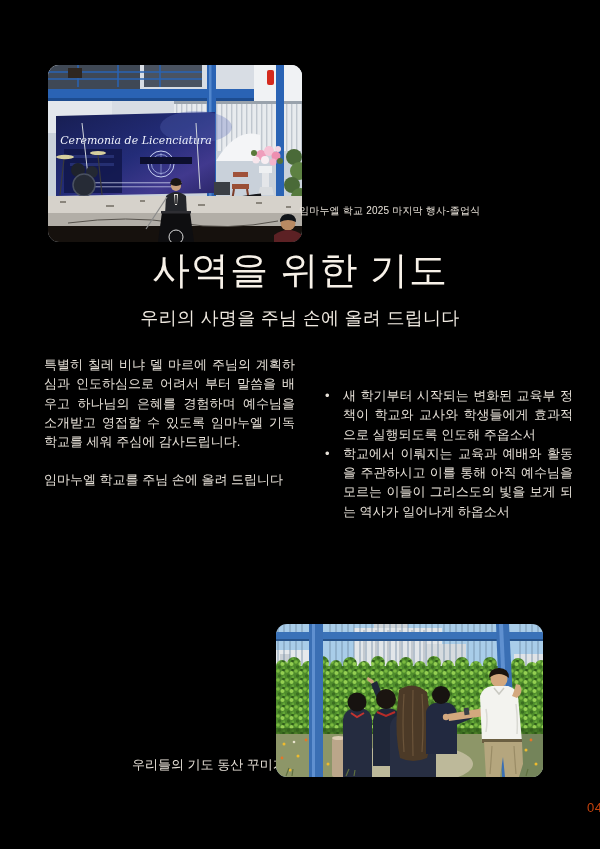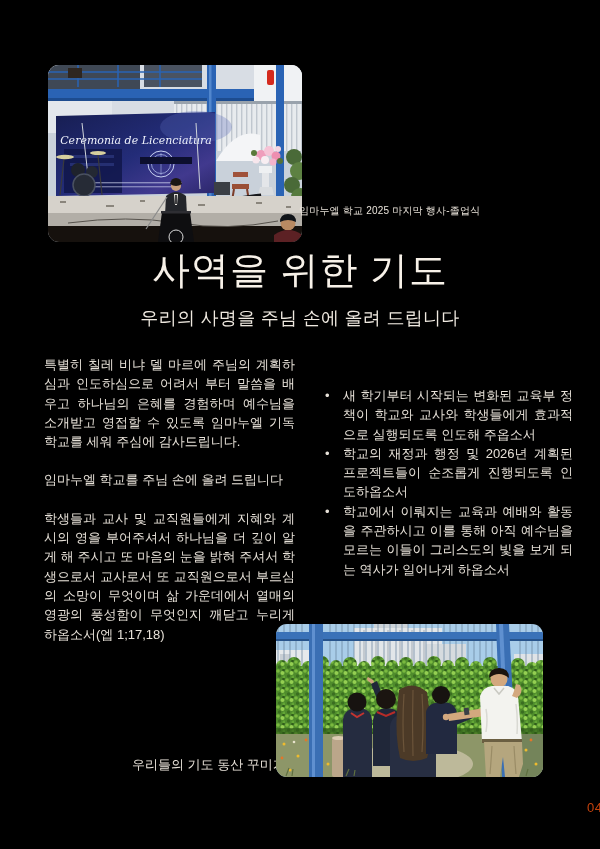--- a/index.html
+++ b/index.html
@@ -164,26 +164,24 @@
   </figure>
 
   <div class="abs caption1">임마누엘 학교 2025 마지막 행사-졸업식</div>
 
   <h1 class="abs title">사역을 위한 기도</h1>
   <div class="abs subtitle">우리의 사명을 주님 손에 올려 드립니다</div>
 
   <div class="abs col col-left">
     <p>특별히 칠레 비냐 델 마르에 주님의 계획하심과 인도하심으로 어려서 부터 말씀을 배우고 하나님의 은혜를 경험하며 예수님을 소개받고 영접할 수 있도록 임마누엘 기독학교를 세워 주심에 감사드립니다.</p>
     <p>임마누엘 학교를 주님 손에 올려 드립니다</p>
-    <p>학생들과 교사 및 교직원들에게 지혜와 계시의 영을 부어주셔서 하나님을 더 깊이 알게 해 주시고 또 마음의 눈을 밝혀 주셔서 학생으로서 교사로서 또 교직원으로서 부르심의 소망이 무엇이며 삶 가운데에서 열매의 영광의 풍성함이 무엇인지 깨닫고 누리게 하옵소서(엡 1;17,18)</p>
   </div>
 
   <ul class="abs col col-right">
     <li>새 학기부터 시작되는 변화된 교육부 정책이 학교와 교사와 학생들에게 효과적으로 실행되도록 인도해 주옵소서</li>
-    <li>학교의 재정과 행정 및 2026년 계획된 프로젝트들이 순조롭게 진행되도록 인도하옵소서</li>
     <li>학교에서 이뤄지는 교육과 예배와 활동을 주관하시고 이를 통해 아직 예수님을 모르는 이들이 그리스도의 빛을 보게 되는 역사가 일어나게 하옵소서</li>
   </ul>
 
 
   <div class="abs caption2">우리들의 기도 동산 꾸미기</div>
 
   <figure class="photo photo2">
     <svg viewBox="0 0 267 153" width="267" height="153">
       <defs>
         <pattern id="lv" width="9" height="9" patternUnits="userSpaceOnUse">

